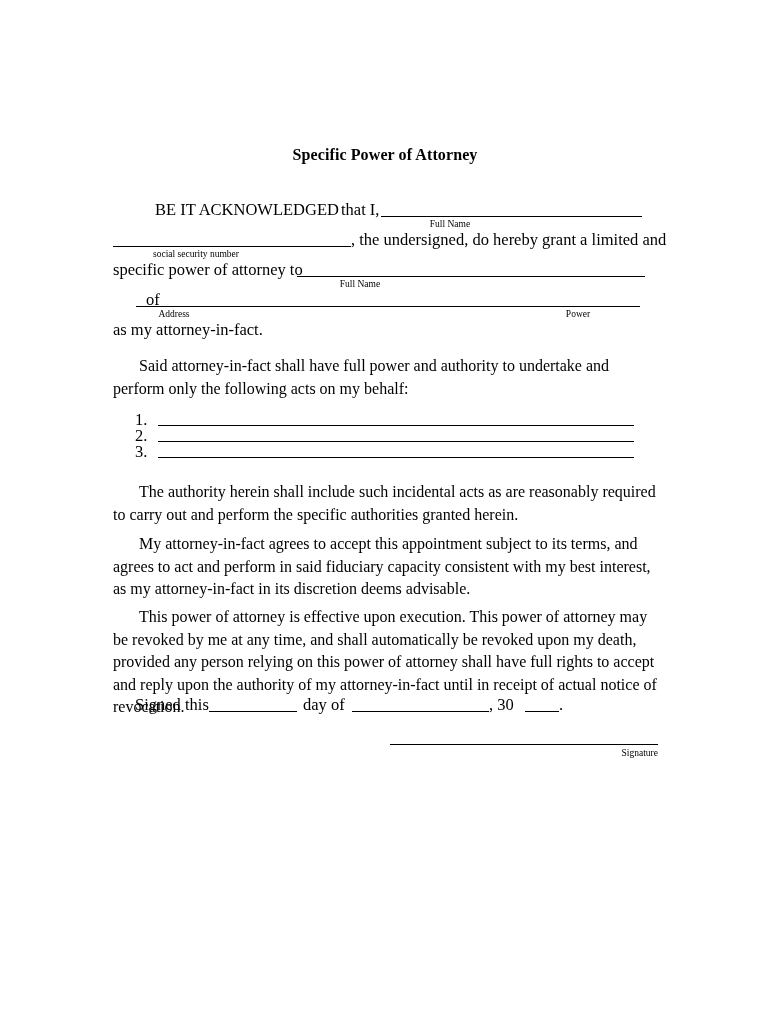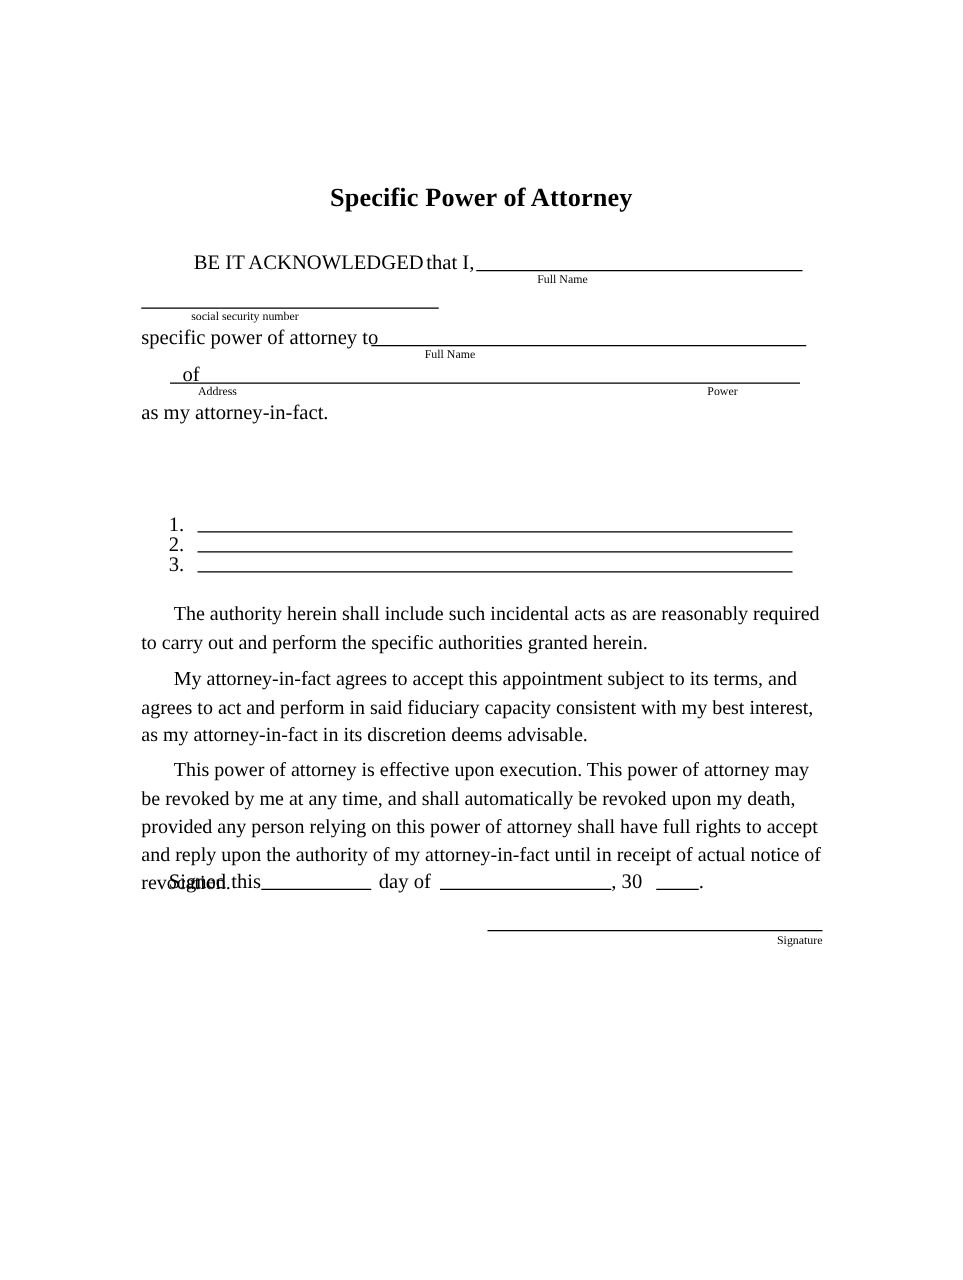--- a/index.html
+++ b/index.html
@@ -25,21 +25,21 @@
     background: #ffffff;
   }
 
   
   .doc-title {
     position: absolute;
     left: 0;
     top: 146px;
     width: 770px;
     text-align: center;
-    font-size: 21px;
+    font-size: 16px;
     font-weight: bold;
     letter-spacing: 0.1px;
   }
 
   
   .rule {
     position: absolute;
     border-bottom: 1.1px solid #000;
     height: 0;
   }
@@ -83,34 +83,38 @@
   <div class="inline-txt" style="left:155px; top:200px;">BE IT ACKNOWLEDGED</div>
 
   <div class="inline-txt" style="left:341px; top:200px;">that I,</div>
 
   <div class="rule" style="left:381px; top:216px; width:261px;"></div>
   <div class="cap center" style="left:450px; top:219px;">Full Name</div>
 
   <div class="rule" style="left:113px; top:246px; width:238px;"></div>
   <div class="cap center" style="left:196px; top:249px;">social security number</div>
 
+  <div class="inline-txt" style="left:351px; top:230px;">, the undersigned, do hereby grant a limited and</div>
 
   <div class="inline-txt" style="left:113px; top:260px;">specific power of attorney to</div>
 
   <div class="rule" style="left:297px; top:276px; width:348px;"></div>
   <div class="cap center" style="left:360px; top:279px;">Full Name</div>
 
   <div class="inline-txt" style="left:113px; top:290px;margin-left:33px;">of</div>
 
   <div class="rule" style="left:136px; top:306px; width:504px;"></div>
   <div class="cap center" style="left:174px; top:309px;">Address</div>
   <div class="cap center" style="left:578px; top:309px;">Power</div>
 
   <div class="inline-txt" style="left:113px; top:320px;">as my attorney-in-fact.</div>
 
+  <div class="para" style="left:113px; top:355px; width:545px;">
+    <span class="ind"></span><span>Said attorney-in-fact shall have full power and authority to undertake and perform only the following acts on my behalf:</span>
+  </div>
 
   <div class="num" style="left:135px; top:411px;">1.</div>
   <div class="rule" style="left:158px; top:425px; width:476px;"></div>
 
   <div class="num" style="left:135px; top:427px;">2.</div>
   <div class="rule" style="left:158px; top:441px; width:476px;"></div>
 
   <div class="num" style="left:135px; top:443px;">3.</div>
   <div class="rule" style="left:158px; top:457px; width:476px;"></div>
 

